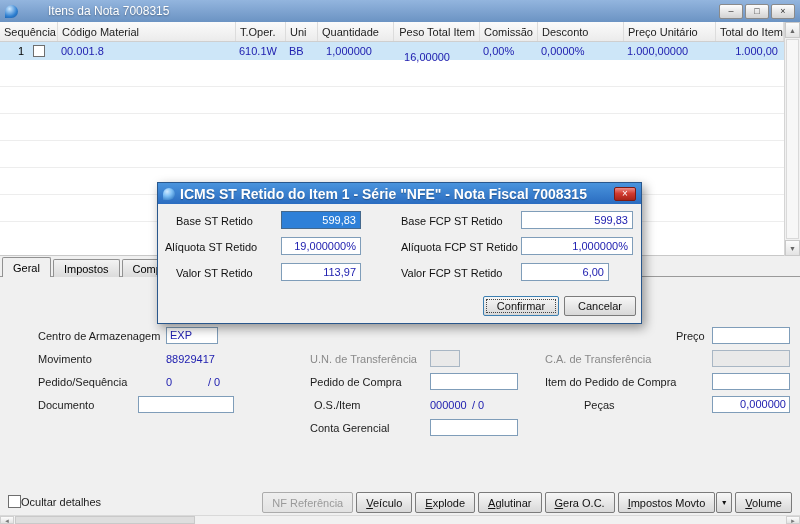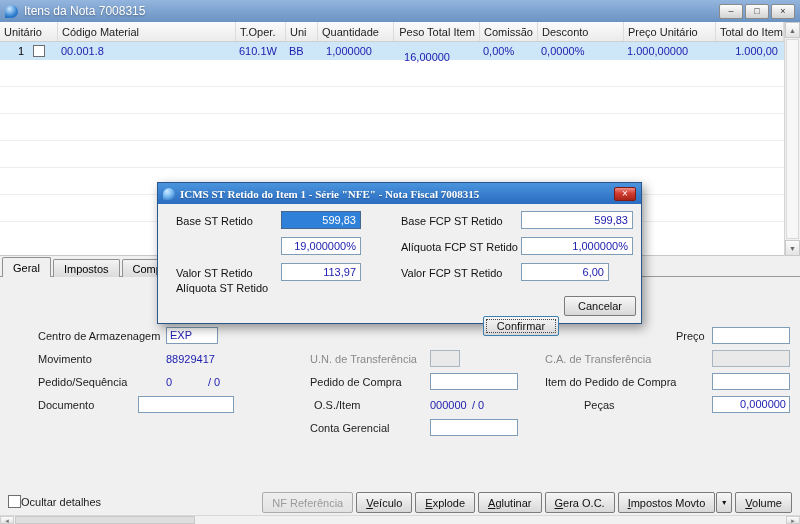--- a/index.html
+++ b/index.html
@@ -3,21 +3,21 @@
 <meta charset="utf-8">
 <style>
   html,body{margin:0;padding:0;background:#d8d8d8;}
   body{width:800px;height:524px;overflow:hidden;font-family:"Liberation Sans",sans-serif;font-size:11px;}
   .window{position:relative;width:800px;height:524px;background:#f0f0f0;overflow:hidden;}
   .window *{box-sizing:border-box;}
 
   
   .titlebar{position:absolute;left:0;top:0;width:800px;height:22px;background:linear-gradient(#93b5de,#6b93c3);display:flex;align-items:center;padding:0 5px;color:#fff;}
   .app-icon{width:13px;height:13px;border-radius:50% 50% 50% 0;background:radial-gradient(circle at 35% 30%,#cfe9ff,#2e7fd0 60%,#12519b);margin-right:6px;flex:0 0 auto;}
-  .title{font-size:12px;text-shadow:0 1px 2px rgba(0,0,0,.35);white-space:nowrap;}
+  .title{font-size:12px;text-shadow:0 1px 2px rgba(0,0,0,.35);white-space:nowrap;margin-left:24px;}
   .win-controls{margin-left:auto;display:flex;gap:2px;}
   .winbtn{width:24px;height:15px;padding:0;font-family:"Liberation Sans",sans-serif;font-size:9px;line-height:12px;text-align:center;color:#333;background:linear-gradient(#fdfdfd,#d2d2d2);border:1px solid #8a8a8a;border-radius:2px;}
 
   
   .grid{position:absolute;left:0;top:22px;width:784px;height:234px;background:#fff;border-bottom:1px solid #c8c8c8;overflow:hidden;}
   .grid-header{display:flex;height:20px;background:linear-gradient(#fbfbfb,#ebebeb);border-bottom:1px solid #cfcfcf;}
   .gh{padding:4px 3px 0 4px;border-right:1px solid #dcdcdc;color:#222;white-space:nowrap;overflow:hidden;}
   .c0{width:58px;}.c1{width:178px;}.c2{width:50px;}.c3{width:32px;}.c4{width:76px;}
   .c5{width:86px;text-align:center;}.c6{width:58px;}.c7{width:86px;}.c8{width:92px;}.c9{width:68px;}
   .grid-row{display:flex;height:18px;align-items:center;}
@@ -63,21 +63,21 @@
   .fbtn{height:21px;padding:0 9px;font-family:"Liberation Sans",sans-serif;font-size:11px;color:#111;background:linear-gradient(#f7f7f7,#d8d8d8);border:1px solid #7b7b7b;border-radius:2px;}
   .fbtn .lbl{display:block;white-space:nowrap;}
   .fbtn:not(.disabled) .lbl::first-letter{text-decoration:underline;}
   .fbtn.disabled{color:#9a9a9a;background:linear-gradient(#efefef,#e2e2e2);border-color:#ababab;}
   .fbtn.arrow{width:16px;padding:0;font-size:7px;margin-left:-2px;}
 
   
   .dialog{position:absolute;left:157px;top:182px;width:485px;height:142px;background:#f0f0f0;border:1px solid #29578c;box-shadow:3px 4px 10px rgba(0,0,0,.4);z-index:10;}
   .dialog-titlebar{height:21px;background:linear-gradient(#4a94dd,#2a6cc0);display:flex;align-items:center;color:#fff;padding:0 5px;}
   .dlg-icon{width:12px;height:12px;border-radius:50% 50% 50% 0;background:radial-gradient(circle at 35% 30%,#cfe9ff,#7fc0f5 40%,#1b64b4);margin-right:5px;flex:0 0 auto;}
-  .dialog-title{font-size:11px;font-weight:bold;white-space:nowrap;overflow:hidden;text-shadow:0 1px 1px rgba(0,0,0,.3);font-family:Liberation Serif, serif;}
+  .dialog-title{font-size:14px;font-weight:bold;white-space:nowrap;overflow:hidden;text-shadow:0 1px 1px rgba(0,0,0,.3);}
   .dialog-close{margin-left:auto;width:22px;height:14px;padding:0;color:#fff;font-size:10px;line-height:11px;text-align:center;background:linear-gradient(#ee8d87,#d23b30 45%,#a82318);border:1px solid #7e1a12;border-radius:2px;}
   .dialog-body{position:relative;height:120px;}
   .dlabel{position:absolute;color:#111;white-space:nowrap;}
   .dinput{position:absolute;height:18px;background:#fff;border:1px solid #7f9db9;color:#2121b0;text-align:right;padding:2px 4px;font-size:11px;white-space:nowrap;overflow:hidden;}
   .dinput.selected{background:#2e80d8;color:#fff;border-color:#44688c;}
   .dbtn{position:absolute;height:20px;padding:0 6px;font-family:"Liberation Sans",sans-serif;font-size:11px;color:#111;background:linear-gradient(#f7f7f7,#d8d8d8);border:1px solid #7b7b7b;border-radius:2px;}
   .dbtn .lbl{display:block;}
   .dbtn.focus{border-color:#3c7fb1;outline:1px dotted #444;outline-offset:-4px;}
 </style>
 </head>
@@ -90,21 +90,21 @@
     <span class="title">Itens da Nota 7008315</span>
     <span class="win-controls">
       <button class="winbtn">–</button>
       <button class="winbtn">□</button>
       <button class="winbtn">×</button>
     </span>
   </div>
 
   <div class="grid">
     <div class="grid-header">
-      <div class="gh c0">Unitário</div>
+      <div class="gh c0">Sequência</div>
       <div class="gh c1">Código Material</div>
       <div class="gh c2">T.Oper.</div>
       <div class="gh c3">Uni</div>
       <div class="gh c4">Quantidade</div>
       <div class="gh c5">Peso Total Item</div>
       <div class="gh c6">Comissão</div>
       <div class="gh c7">Desconto</div>
       <div class="gh c8">Preço Unitário</div>
       <div class="gh c9">Total do Item</div>
     </div>
@@ -217,31 +217,31 @@
       <span class="dlg-icon"></span>
       <span class="dialog-title">ICMS ST Retido do Item 1 - Série "NFE" - Nota Fiscal 7008315</span>
       <button class="dialog-close">×</button>
     </div>
     <div class="dialog-body">
       <div class="dlabel" style="left:18px;top:11px;">Base ST Retido</div>
       <div class="dinput selected" style="left:123px;top:7px;width:80px;">599,83</div>
       <div class="dlabel" style="left:243px;top:11px;">Base FCP ST Retido</div>
       <div class="dinput" style="left:363px;top:7px;width:112px;">599,83</div>
 
-      <div class="dlabel" style="left:18px;top:37px;margin-top:41px;">Alíquota ST Retido</div>
+      <div class="dlabel" style="left:7px;top:37px;">Alíquota ST Retido</div>
       <div class="dinput" style="left:123px;top:33px;width:80px;">19,000000%</div>
       <div class="dlabel" style="left:243px;top:37px;">Alíquota FCP ST Retido</div>
       <div class="dinput" style="left:363px;top:33px;width:112px;">1,000000%</div>
 
       <div class="dlabel" style="left:18px;top:63px;">Valor ST Retido</div>
       <div class="dinput" style="left:123px;top:59px;width:80px;">113,97</div>
       <div class="dlabel" style="left:243px;top:63px;">Valor FCP ST Retido</div>
       <div class="dinput" style="left:363px;top:59px;width:88px;">6,00</div>
 
-      <button class="dbtn focus" style="left:325px;top:92px;width:76px;margin-top:20px;">
+      <button class="dbtn focus" style="left:325px;top:92px;width:76px;">
           <span class="lbl">Confirmar</span>
         </button>
       <button class="dbtn" style="left:406px;top:92px;width:72px;">
           <span class="lbl">Cancelar</span>
         </button>
     </div>
   </div>
 
 </div>
 

